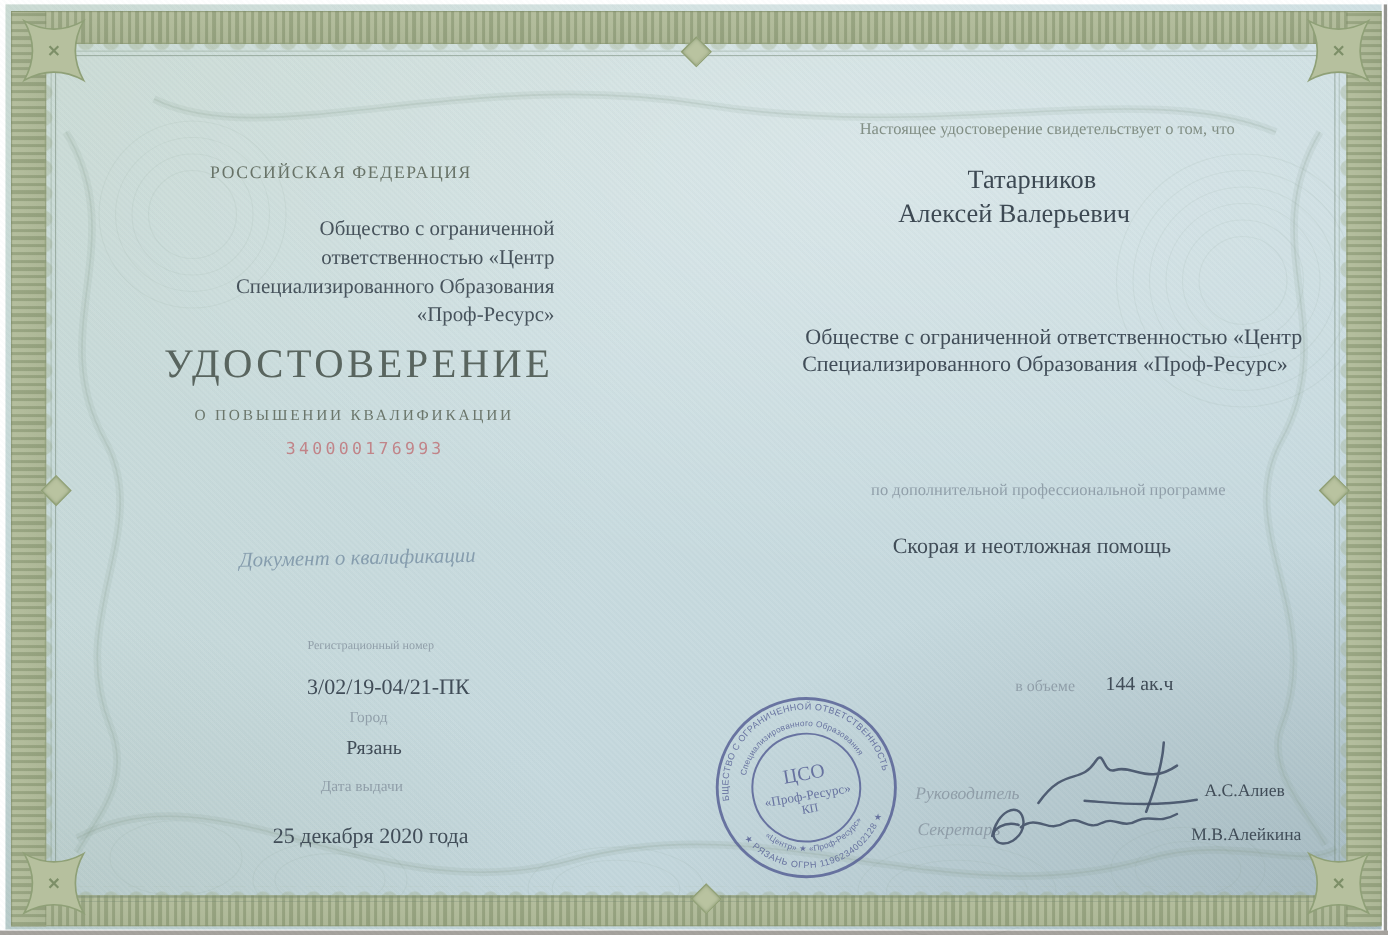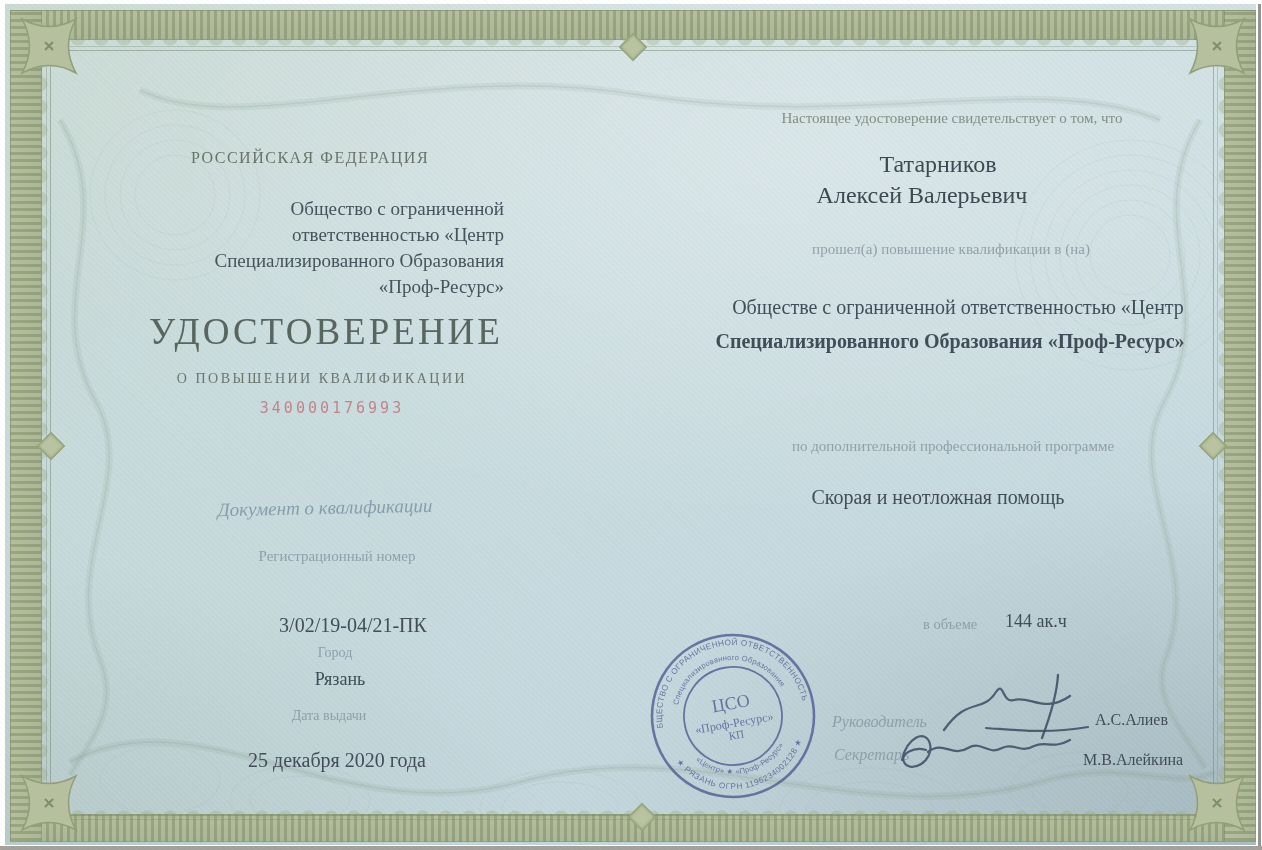--- a/index.html
+++ b/index.html
@@ -148,36 +148,35 @@
     <span style="display:block">Специализированного Образования</span>
     <span style="display:block">«Проф-Ресурс»</span>
   </div>
 
   <div class="t c cert-title" style="left:326px;top:310px;">УДОСТОВЕРЕНИЕ</div>
   <div class="t c cert-sub" style="left:310px;top:371px;margin-left:12px;">О ПОВЫШЕНИИ КВАЛИФИКАЦИИ</div>
   <div class="t c serial" style="left:332px;top:399px;">340000176993</div>
 
   <div class="t doctype it" style="left:325px;top:497px;">Документ о квалификации</div>
 
-  <div class="t c label" style="left:337px;top:548px;font-size:15px;">Регистрационный номер</div>
+  <div class="t c label" style="left:337px;top:581px;font-size:11px;">Регистрационный номер</div>
   <div class="t c dark" style="left:353px;top:614px;font-size:20px;">3/02/19-04/21-ПК</div>
   <div class="t c label" style="left:335px;top:645px;font-size:14px;">Город</div>
   <div class="t c dark" style="left:340px;top:669px;font-size:18px;font-family:Liberation Serif, serif;">Рязань</div>
   <div class="t c label" style="left:329px;top:708px;font-size:14px;">Дата выдачи</div>
   <div class="t c dark" style="left:337px;top:749px;font-size:20px;">25 декабря 2020 года</div>
 
   <div class="t c label-green" style="left:952px;top:110px;font-size:15px;">Настоящее удостоверение свидетельствует о том, что</div>
 
   <div class="t c name" style="left:938px;top:151px;">Татарников</div>
   <div class="t c name" style="left:922px;top:182px;">Алексей Валерьевич</div>
 
-  <div class="t c label" style="left:951px;top:241px;font-size:15px;">прошел(а) повышение квалификации в (на)</div>
 
   <div class="t c inst" style="left:958px;top:296px;">Обществе с ограниченной ответственностью «Центр</div>
-  <div class="t c inst" style="left:950px;top:330px;font-weight:bold;">Специализированного Образования «Проф-Ресурс»</div>
+  <div class="t c inst" style="left:950px;top:320px;">Специализированного Образования «Проф-Ресурс»</div>
 
   <div class="t c label" style="left:953px;top:438px;font-size:15px;">по дополнительной профессиональной программе</div>
   <div class="t c dark" style="left:938px;top:486px;font-size:20px;">Скорая и неотложная помощь</div>
 
   <div class="t label" style="left:923px;top:616px;font-size:14.5px;">в объеме</div>
   <div class="t dark" style="left:1005px;top:611px;font-size:18px;">144 ак.ч</div>
 
   <div class="t it label" style="left:832px;top:713px;font-size:16px;">Руководитель</div>
   <div class="t dark" style="left:1095px;top:711px;font-size:16px;">А.С.Алиев</div>
   <div class="t it label" style="left:834px;top:746px;font-size:16px;">Секретарь</div>

